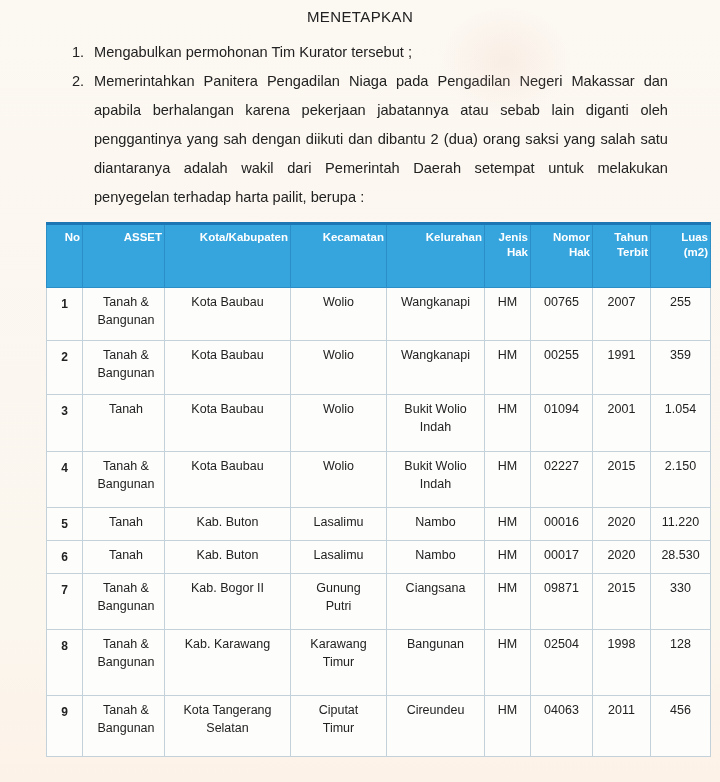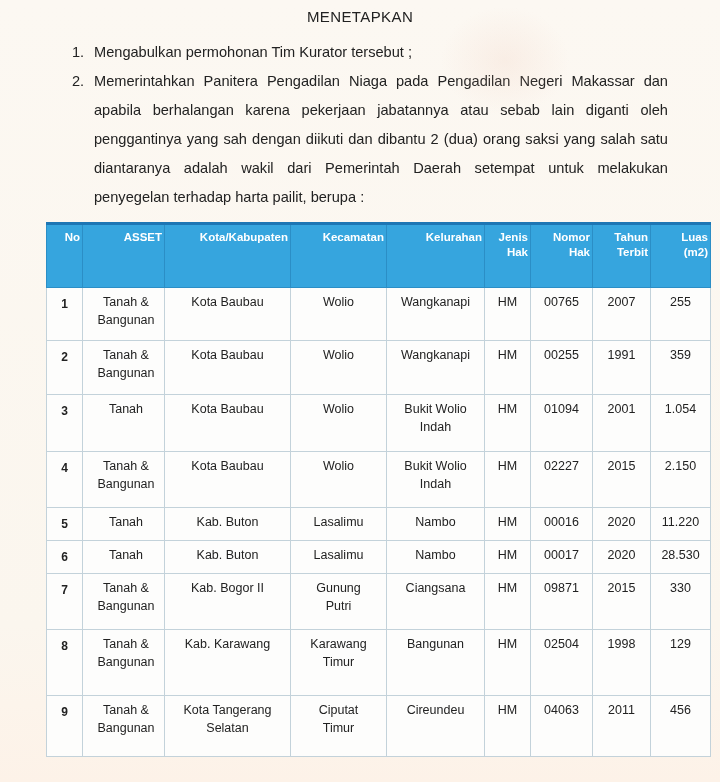--- a/index.html
+++ b/index.html
@@ -239,21 +239,21 @@
       <td class="cell-no">8</td>
       <td class="cell-asset">Tanah &amp;
 Bangunan</td>
       <td>Kab. Karawang</td>
       <td>Karawang
 Timur</td>
       <td>Bangunan</td>
       <td>HM</td>
       <td>02504</td>
       <td>1998</td>
-      <td>129</td>
+      <td>128</td>
     </tr>
     <tr>
       <td class="cell-no">9</td>
       <td class="cell-asset">Tanah &amp;
 Bangunan</td>
       <td>Kota Tangerang
 Selatan</td>
       <td>Ciputat
 Timur</td>
       <td>Cireundeu</td>

